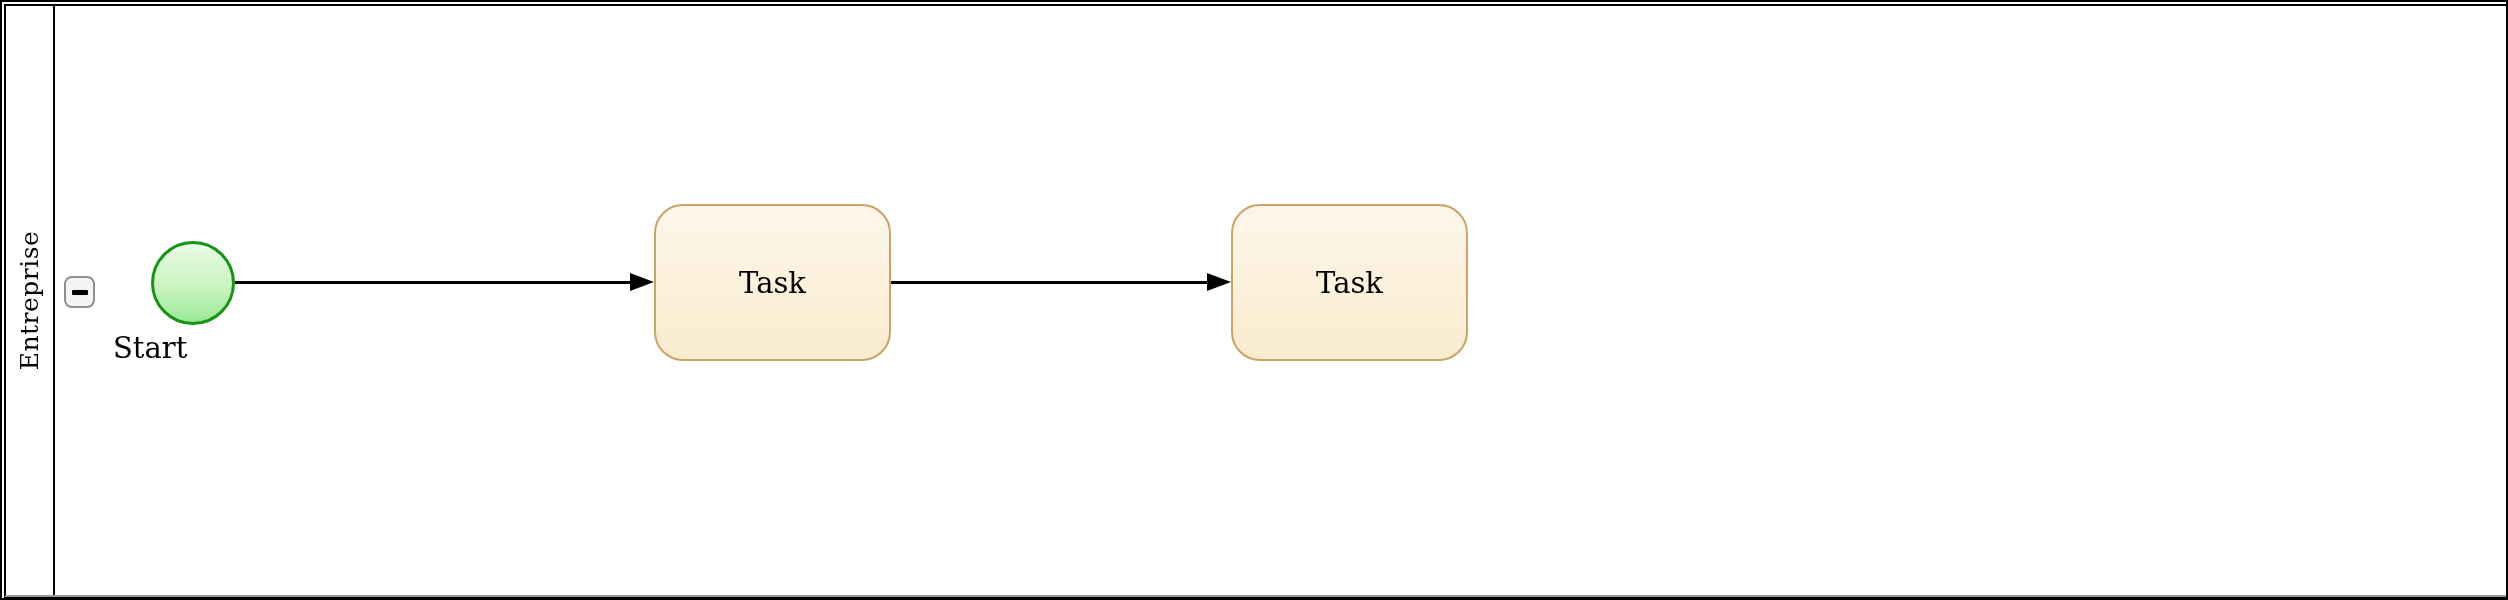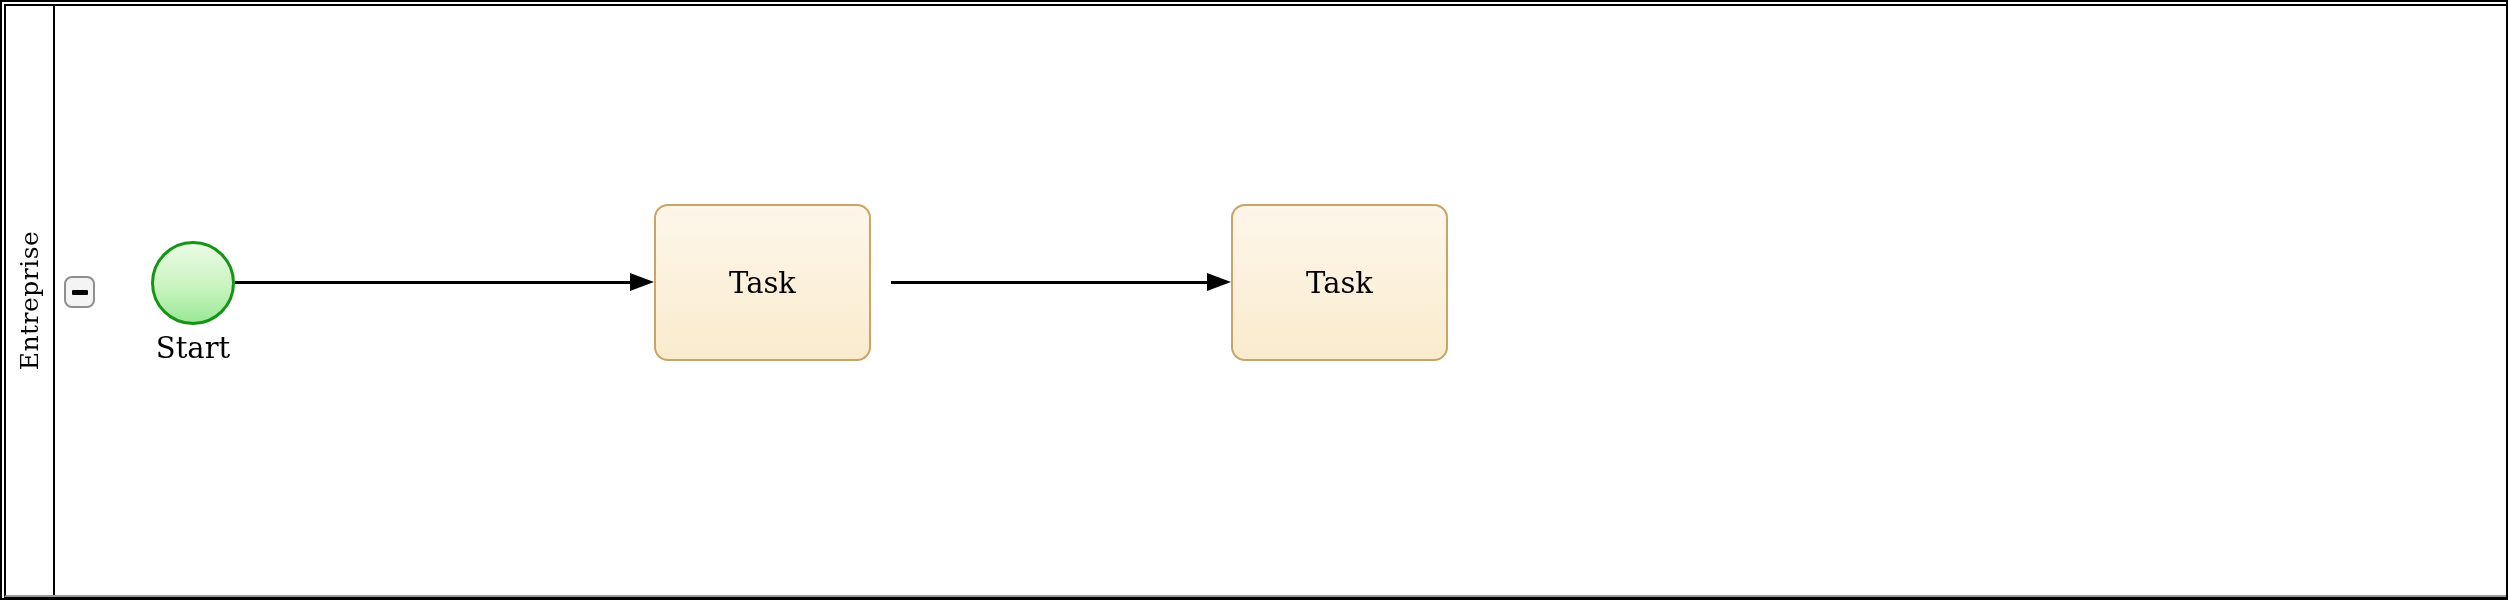--- a/index.html
+++ b/index.html
@@ -80,32 +80,32 @@
     left: 149px; top: 239px;
     width: 84px; height: 84px;
     border-radius: 50%;
     border: 3px solid #169416;
     background: linear-gradient(180deg, #eafbe5 0%, #c9f4c0 55%, #9be897 100%);
   }
   .start-label {
     position: absolute;
     left: 111px; top: 330px;
     width: 160px;
-    text-align: center;
+    text-align: left;
     font-size: 29px;
     line-height: 32px;
   }
 
   
   .task {
     position: absolute;
     top: 202px;
-    width: 217px; height: 157px;
+    width: 237px; height: 157px;
     border: 2px solid #c9a467;
-    border-radius: 14px;
+    border-radius: 29px;
     background: linear-gradient(180deg, #fdf6e9 0%, #fbf0da 55%, #f9ebcd 100%);
     display: flex;
     align-items: center;
     justify-content: center;
     font-size: 29px;
   }
   .task-1 { left: 652px; }
   .task-2 { left: 1229px; }
 
   

